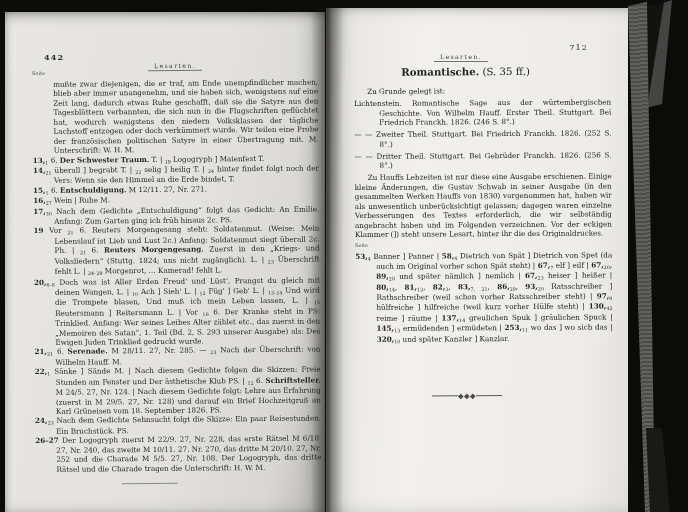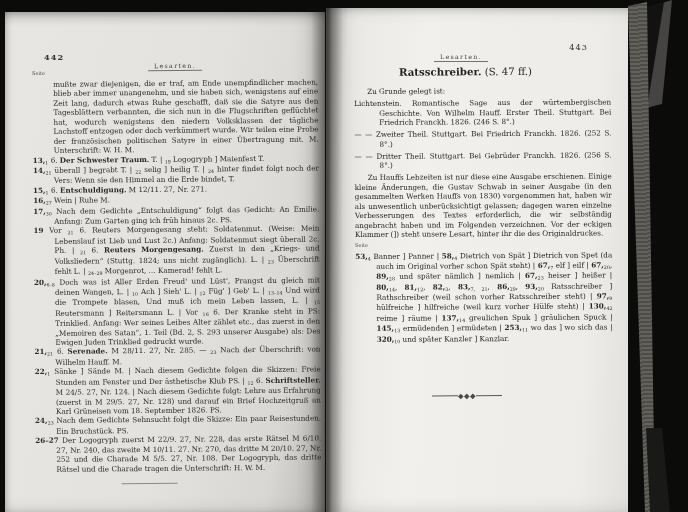--- a/index.html
+++ b/index.html
@@ -83,23 +83,23 @@
         <div class="blk entry"><span class="num">24,</span><span class="sb">23</span><span> Nach dem Gedichte Sehnsucht folgt die Skizze: Ein paar Reisestunden. Ein Bruchstück.  PS.</span></div>
         <div class="blk entry"><span class="num">26–27</span><span> Der Logogryph zuerst M 22/9. 27, Nr. 228, das erste Rätsel M 6/10. 27, Nr. 240, das zweite M 10/11. 27. Nr. 270, das dritte M 20/10. 27, Nr. 252 und die Charade M 5/5. 27, Nr. 108.  Der Logogryph, das dritte Rätsel und die Charade tragen die Unterschrift: H. W. M.</span></div>
         <div class="blk rule"></div>
       </div>
   </div>
 
   <div id="right-page" class="page">
     <div class="rp-head">
       <span class="rh">Lesarten.</span>
     </div>
-    <span class="rp-pageno">443</span>
+    <span class="rp-pageno">712</span>
     <div class="rp-body">
-        <div class="blk heading"><span class="bd">Ratsschreiber.</span><span>  (S. 47 ff.)</span></div>
+        <div class="blk heading"><span class="bd">Romantische.</span><span>  (S. 35 ff.)</span></div>
         <div class="blk indent-para"><span>Zu Grunde gelegt ist:</span></div>
         <div class="blk bib"><span>Lichtenstein.  Romantische Sage aus der würtembergischen Geschichte. Von Wilhelm Hauff.  Erster Theil.  Stuttgart.  Bei Friedrich Franckh. 1826.  (246 S. 8°.)</span></div>
         <div class="blk bib"><span>— —  Zweiter Theil.  Stuttgart.  Bei Friedrich Franckh.  1826. (252 S. 8°.)</span></div>
         <div class="blk bib"><span>— —  Dritter Theil.  Stuttgart.  Bei Gebrüder Franckh.  1826. (256 S. 8°.)</span></div>
         <div class="blk indent-para"><span>Zu Hauffs Lebzeiten ist nur diese eine Ausgabe erschienen. Einige kleine Änderungen, die Gustav Schwab in seiner Ausgabe (in den gesammelten Werken Hauffs von 1830) vorgenommen hat, haben wir als unwesentlich unberücksichtigt gelassen; dagegen waren einzelne Verbesserungen des Textes erforderlich, die wir selbständig angebracht haben und im Folgenden verzeichnen.  Vor der eckigen Klammer (]) steht unsere Lesart, hinter ihr die des Originaldruckes.</span></div>
         <div class="blk margin-label"><span>Seite</span></div>
         <div class="blk entry"><span class="num">53,</span><span class="sb">4</span><span> Banner ] Panner  |  </span><span class="bd">58,</span><span class="sb">4</span><span> Dietrich von Spät ] Dietrich von Spet (da auch im Original vorher schon Spät steht)  |  </span><span class="bd">67,</span><span class="sb">7</span><span> elf ] eilf  |  </span><span class="bd">67,</span><span class="sb">20</span><span>, </span><span class="bd">89,</span><span class="sb">28</span><span> und später nämlich ] nemlich  |  </span><span class="bd">67,</span><span class="sb">23</span><span> heiser ] heißer  |  </span><span class="bd">80,</span><span class="sb">14</span><span>, </span><span class="bd">81,</span><span class="sb">12</span><span>, </span><span class="bd">82,</span><span class="sb">3</span><span>, </span><span class="bd">83,</span><span class="sb">7, 21</span><span>, </span><span class="bd">86,</span><span class="sb">29</span><span>, </span><span class="bd">93,</span><span class="sb">20</span><span> Ratsschreiber ] Rathschreiber (weil schon vorher Ratsschreiber steht)  |  </span><span class="bd">97,</span><span class="sb">9</span><span> hülfreiche ] hilfreiche (weil kurz vorher Hülfe steht)  |  </span><span class="bd">130,</span><span class="sb">42</span><span> reime ] räume  |  </span><span class="bd">137,</span><span class="sb">14</span><span> greulichen Spuk ] gräulichen Spuck  |  </span><span class="bd">145,</span><span class="sb">13</span><span> ermüdenden ] ermüdeten  |  </span><span class="bd">253,</span><span class="sb">11</span><span> wo das ] wo sich das  |  </span><span class="bd">320,</span><span class="sb">10</span><span> und später Kanzler ] Kanzlar.</span></div>
         <div class="blk ornament">
           <span class="dm"></span>
           <span class="dm"></span>

